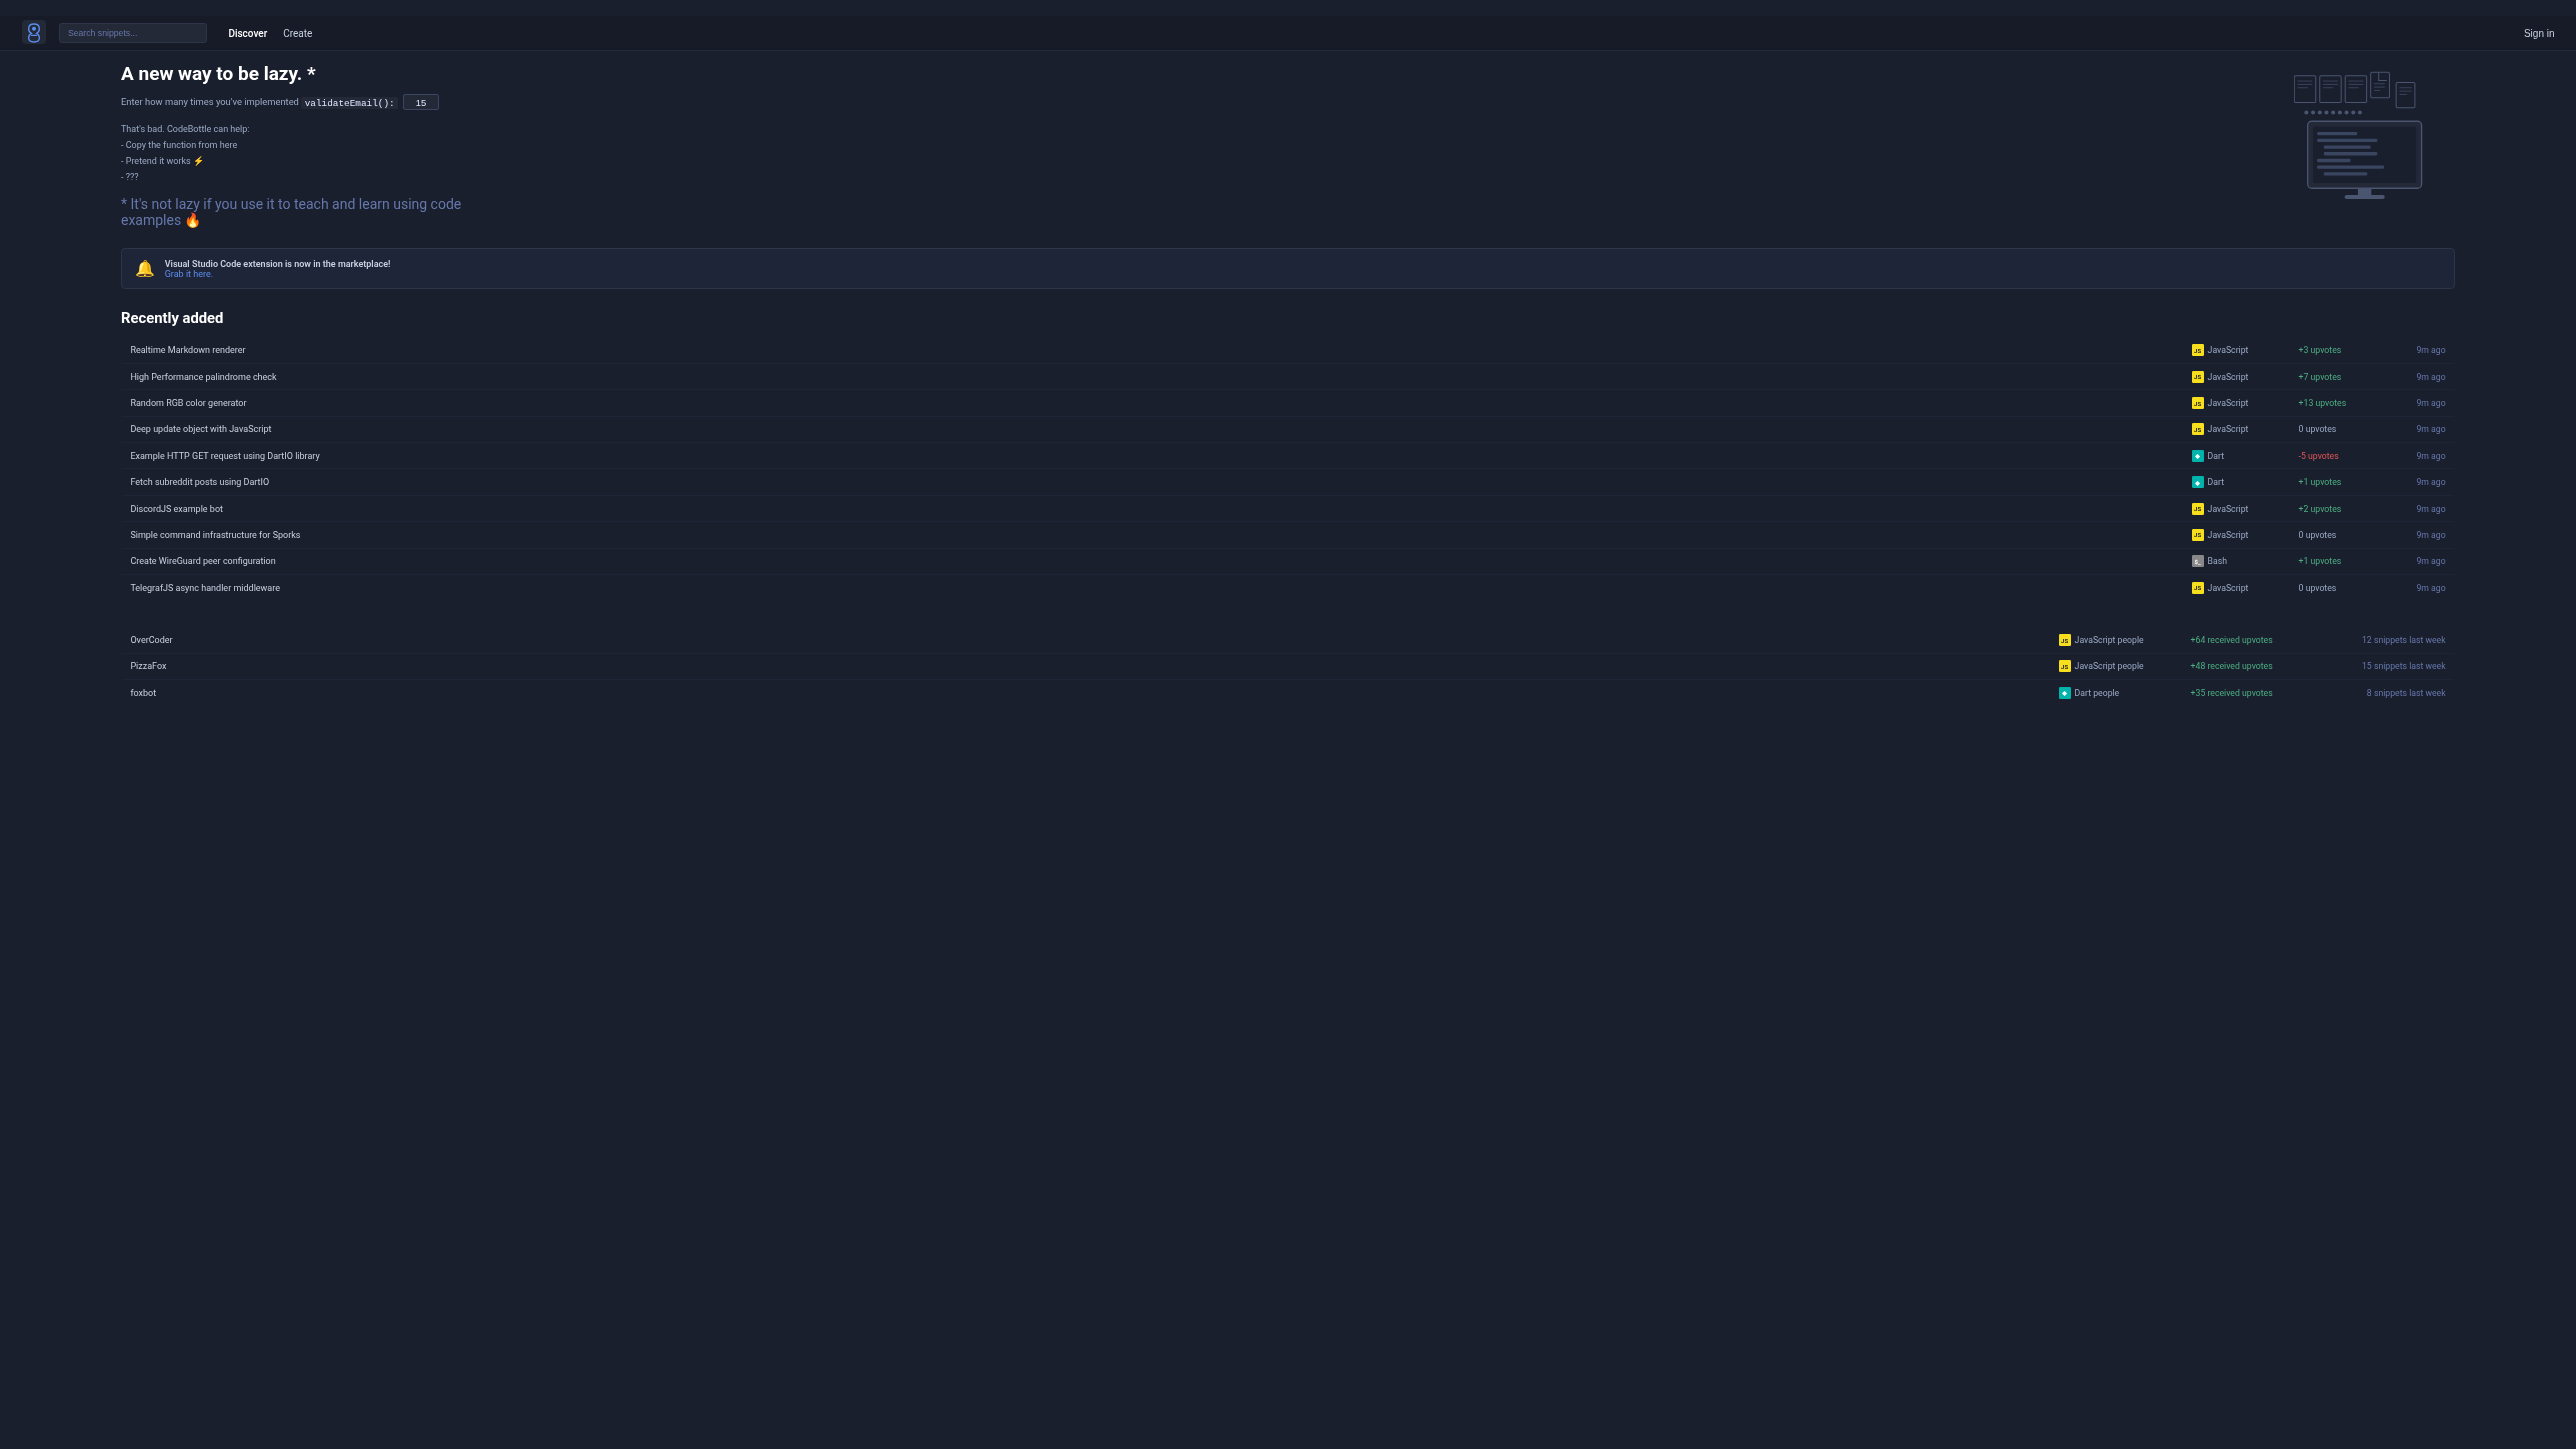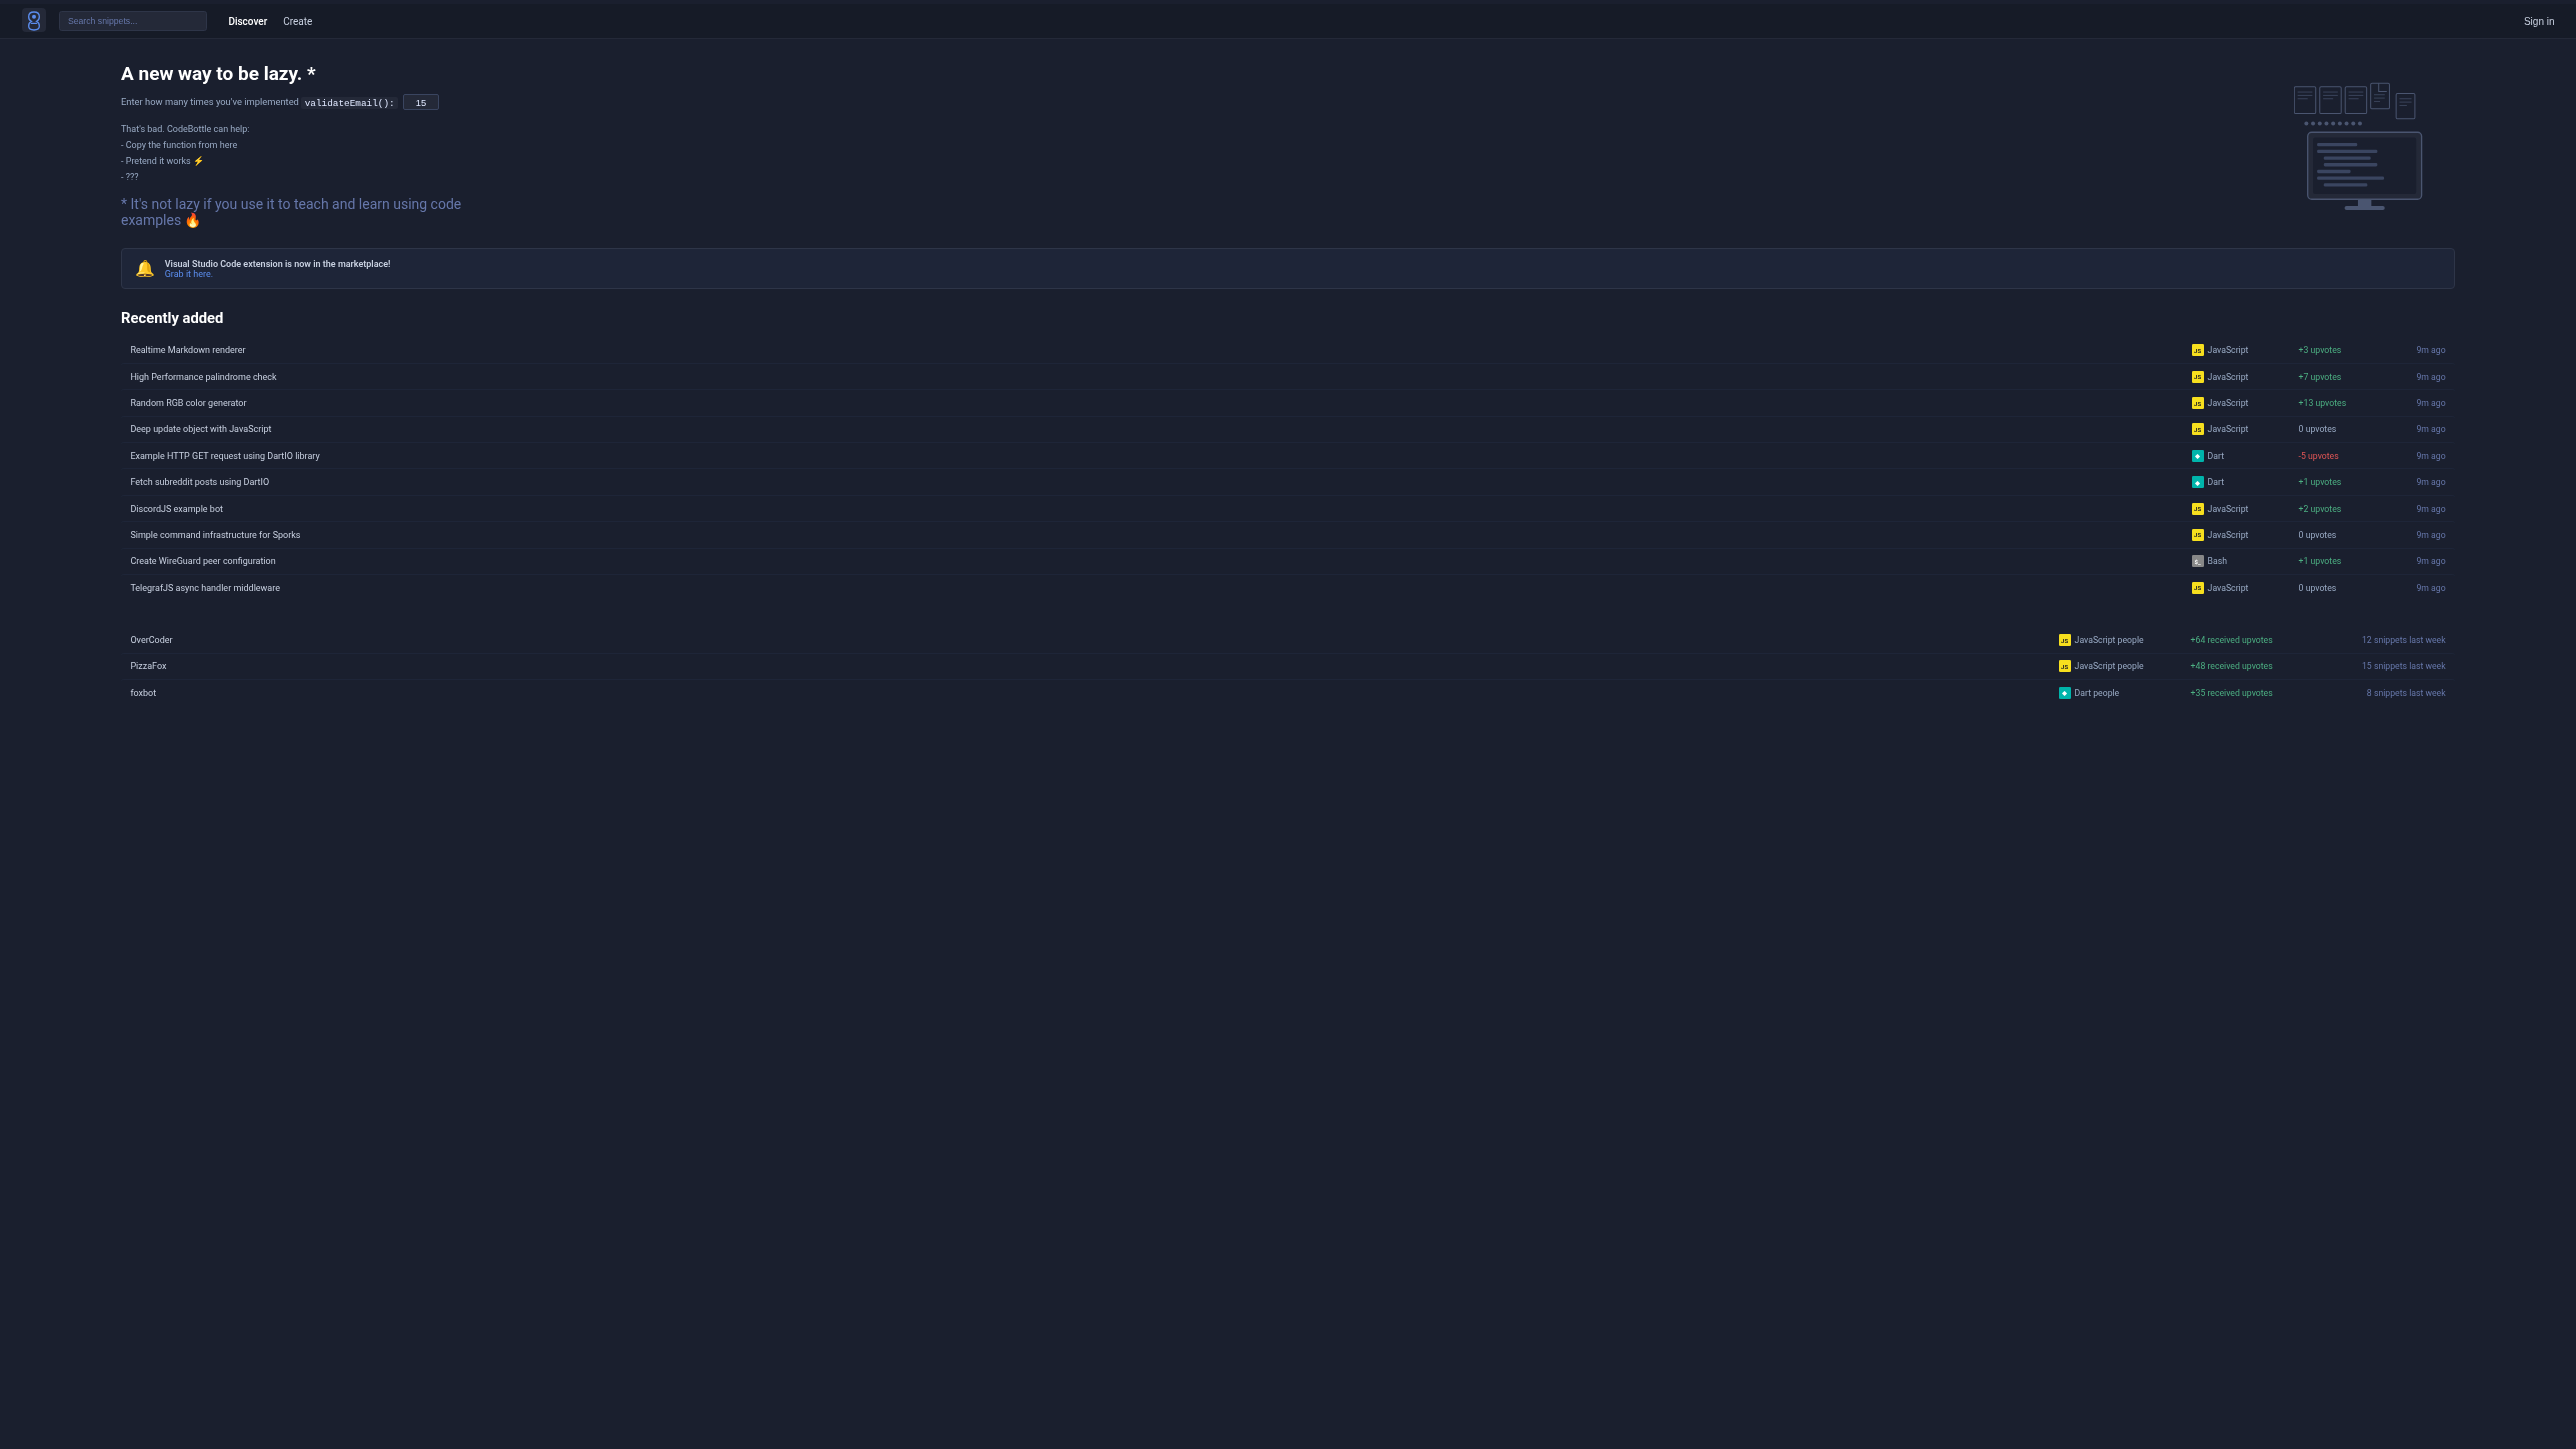--- a/index.html
+++ b/index.html
@@ -13,21 +13,21 @@
 
     
     nav {
       background-color: #161b27;
       display: flex;
       align-items: center;
       padding: 0 21.5px;
       height: 35px;
       border-bottom: 0.7px solid #242938;
       position: sticky;
-      top: 4px;
+      top: 16px;
       z-index: 100;
     }
     .nav-logo {
       width: 24px;
       height: 24px;
       margin-right: 13.4px;
       flex-shrink: 0;
     }
     .nav-search {
       background: #242938;
@@ -62,21 +62,21 @@
       border: none;
       cursor: pointer;
       font-size: 10px;
     }
 
     
     .hero {
       padding: 27px 121px 20px;
       display: flex;
       justify-content: space-between;
-      align-items: center;
+      align-items: flex-start;
       position: relative;
     }
     .hero-content { max-width: 402px; }
     .hero-title {
       font-size: 19px;
       font-weight: 700;
       color: #ffffff;
       margin-bottom: 9.4px;
     }
     .hero-subtitle {

